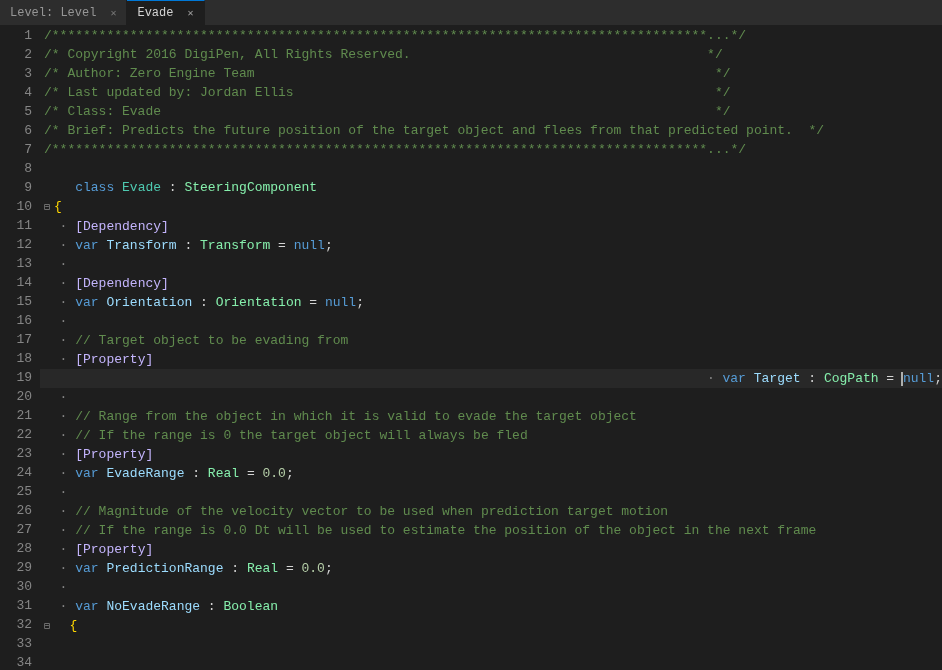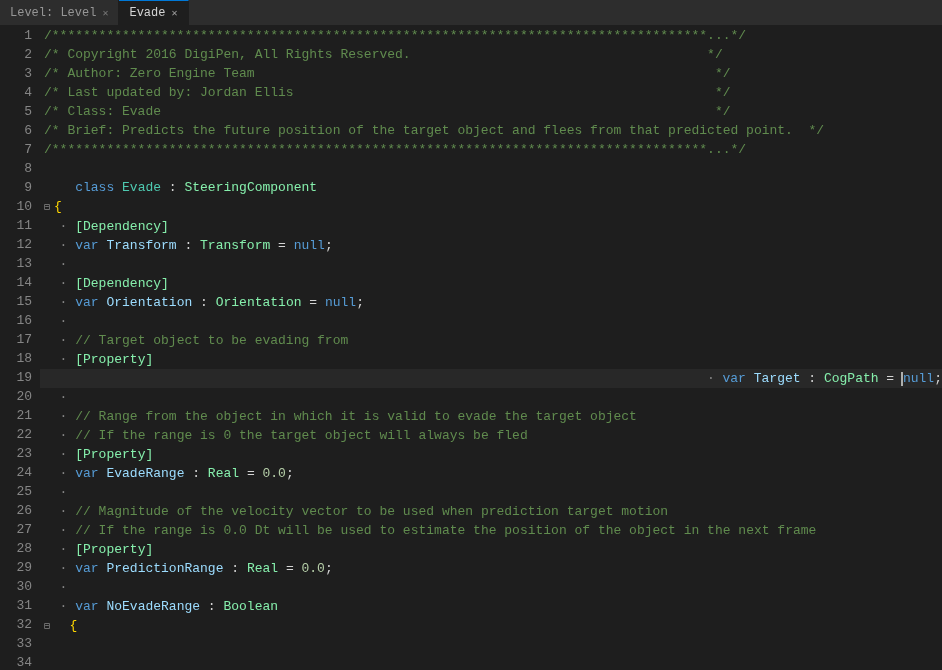--- a/index.html
+++ b/index.html
@@ -23,21 +23,21 @@
       background: #2d2d2d;
       height: 26px;
       align-items: stretch;
       border-bottom: 1px solid #1e1e1e;
     }
 
     .tab {
       display: flex;
       align-items: center;
       padding: 0 10px;
-      gap: 6px;
+      gap: 14px;
       font-size: 12px;
       color: #969696;
       background: #2d2d2d;
       border-right: 1px solid #1e1e1e;
       cursor: pointer;
       white-space: nowrap;
     }
 
     .tab.active {
       background: #1e1e1e;
@@ -91,21 +91,21 @@
     .c-comment { color: #608b4e; }
     .c-keyword { color: #569cd6; }
     .c-class-name { color: #4ec9b0; }
     .c-type { color: #86efac; }
     .c-number { color: #b5cea8; }
     .c-null { color: #569cd6; }
     .c-property { color: #9cdcfe; }
     .c-plain { color: #d4d4d4; }
     .c-dots { color: #858585; }
     .c-bracket { color: #ffd700; }
-    .c-decorator { color: #86efac; }
+    .c-decorator { color: #c4b5fd; }
 
     .cursor-block {
       display: inline-block;
       background: #aeafad;
       width: 2px;
       height: 14px;
       vertical-align: middle;
       margin-left: -1px;
     }
 

